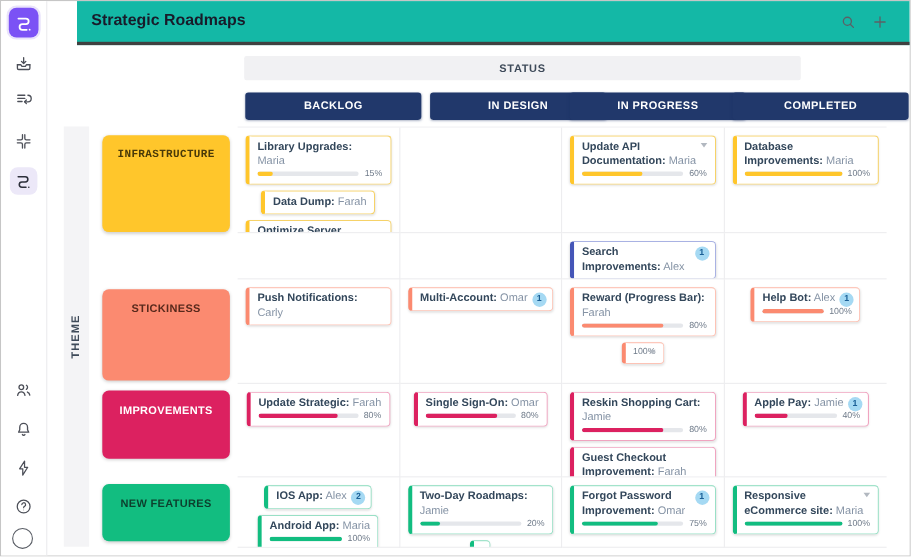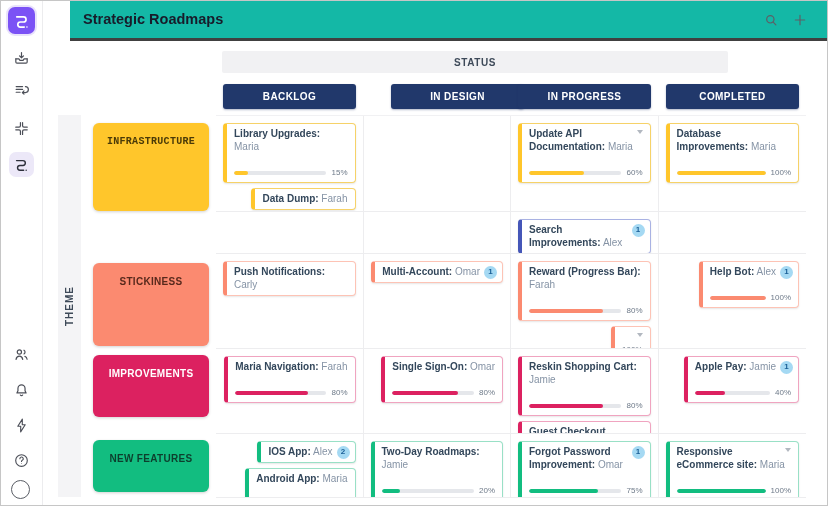--- a/index.html
+++ b/index.html
@@ -19,54 +19,54 @@
   
   .header{position:absolute;left:41px;top:0;right:0;height:37px;border-bottom:3px solid #404040;background:#14b8a6;margin-left:28px;}
   .page-title{position:absolute;left:13px;top:10px;font-size:14.5px;font-weight:700;color:#181b2a;}
   .hdr-icon{position:absolute;top:10px;width:18px;height:18px;color:#5c6066;display:flex;
             align-items:center;justify-content:center;}
   .hdr-icon.search{right:47px;} .hdr-icon.plus{right:18px;}
   
   .status-bar{position:absolute;left:221px;top:50px;width:506px;height:22px;background:#F1F1F3;
               border-radius:2px;display:flex;align-items:center;justify-content:center;
               font-size:10px;font-weight:700;letter-spacing:.6px;color:#3e4a59;}
-  .col-head{position:absolute;top:83px;width:133px;height:25px;background:#21386B;border-radius:3px;
+  .col-head{position:absolute;top:83px;width:160px;height:25px;background:#21386B;border-radius:3px;
             color:#fff;font-size:10px;font-weight:700;letter-spacing:.4px;display:flex;align-items:center;
             justify-content:center;box-shadow:0 1px 2px rgba(30,50,100,.35);}
   .ch0{left:222px;} .ch1{left:390px;} .ch2{left:517px;} .ch3{left:665px;}
   .theme-strip{position:absolute;left:57px;top:114px;width:23px;height:382px;background:#F4F4F6;
                display:flex;align-items:center;justify-content:center;}
   .theme-strip span{writing-mode:vertical-rl;transform:rotate(180deg);font-size:10px;font-weight:700;
                     letter-spacing:1px;color:#3e4a59;}
   .theme-card{position:absolute;left:92px;width:116px;border-radius:6px;display:flex;
               justify-content:center;align-items:flex-start;padding-top:13px;box-sizing:border-box;
               font-size:10px;font-weight:700;letter-spacing:.3px;box-shadow:0 1px 3px rgba(0,0,0,.18);}
   .tc0{top:122px;height:88px;background:#FFC62B;color:#4a3a08;font-family:Liberation Mono, monospace;}
   .tc1{top:219px;height:36px;background:#4556B8;color:#fff;}
   .tc2{top:262px;height:83px;background:#FB8A70;color:#58291c;}
   .tc3{top:354px;height:62px;background:#DC2160;color:#fff;}
   .tc4{top:439px;height:52px;background:#12BD80;color:#0d3f2d;}
   
   .grid{position:absolute;left:215px;top:114px;width:590px;height:382px;display:grid;
         grid-template-columns:repeat(4,1fr);grid-template-rows:96px 42px 95px 85px 64px;
         border-top:1px solid #f1f1f3;}
   .cell{box-sizing:border-box;border-bottom:1px solid #EDEDEF;padding:7px 7px 11px 7px;
-        display:flex;flex-direction:column;gap:5px;align-items:flex-end;overflow:hidden;}
+        display:flex;flex-direction:column;gap:5px;align-items:center;overflow:hidden;}
   .cell.vline{border-right:1px solid #EDEDEF;}
   
   .card{position:relative;background:#fff;border:1px solid #ccc;border-left-width:4px;border-radius:4px;
         padding:3px 7px 4px 7px;box-shadow:0 1px 2px rgba(0,0,0,.10);font-size:10px;line-height:1.3;}
   .ct{font-weight:700;color:#33475b;}
   .ct .as{font-weight:400;color:#8593a5;}
   .card.hasbadge .ct{padding-right:15px;}
   .badge{position:absolute;top:4px;right:5px;width:13px;height:13px;border-radius:50%;background:#A5D9F3;
          color:#1a5f96;font-size:8px;font-weight:700;display:flex;align-items:center;justify-content:center;}
   .caret{position:absolute;top:6px;right:7px;width:0;height:0;border-left:3.5px solid transparent;
          border-right:3.5px solid transparent;border-top:4.5px solid #b2b8c0;}
-  .prog{display:flex;align-items:center;gap:5px;margin-top:15px;}
+  .prog{display:flex;align-items:center;gap:5px;margin-top:0;}
   .track{flex:1;height:4px;background:#E5E7EB;border-radius:2px;overflow:hidden;}
   .fill{display:block;height:4px;border-radius:2px;background:#999;}
   .pct{font-size:8px;color:#6e7a89;flex:0 0 auto;}
   
   .t0 .card{border-color:#F6D268;border-left-color:#FFC62B;} .t0 .fill{background:#FFC62B;}
   .t1 .card{border-color:#A9B2E3;border-left-color:#4556B8;}
   .t2 .card{border-color:#FDC3B5;border-left-color:#FB8A70;} .t2 .fill{background:#FB8A70;}
   .t3 .card{border-color:#F0A4C0;border-left-color:#DC2160;} .t3 .fill{background:#DC2160;}
   .t4 .card{border-color:#99E0C6;border-left-color:#12BD80;} .t4 .fill{background:#12BD80;}
 </style>
@@ -255,21 +255,21 @@
           <div class="prog">
             <span class="track">
               <span class="fill" style="width: 100%;"></span>
             </span>
             <span class="pct">100%</span>
           </div>
         </div>
       </div>
     <div class="cell t3 vline">
         <div class="card">
-          <div class="ct"><span>Maria Navigation:</span><span class="as"> Farah</span></div>
+          <div class="ct"><span>Update Strategic:</span><span class="as"> Farah</span></div>
           <div class="prog">
             <span class="track">
               <span class="fill" style="width: 80%;"></span>
             </span>
             <span class="pct">80%</span>
           </div>
         </div>
       </div>
     <div class="cell t3 vline">
         <div class="card">

